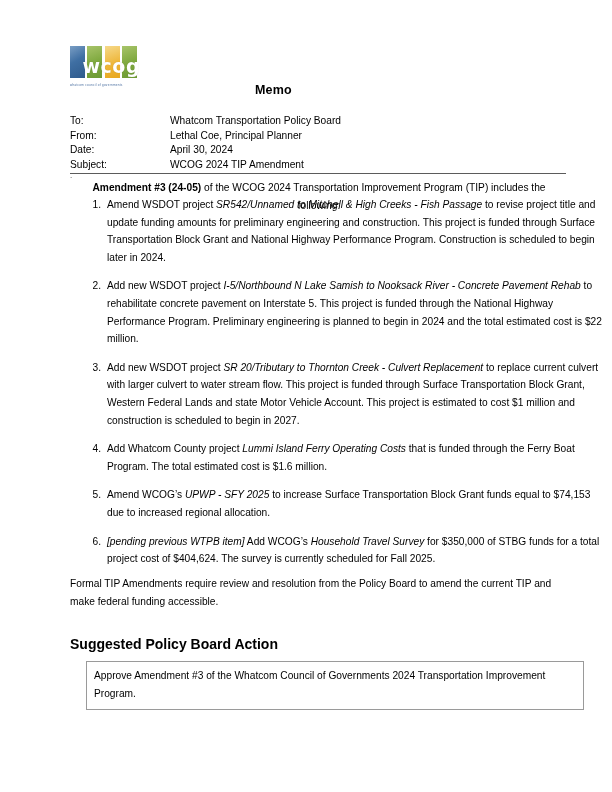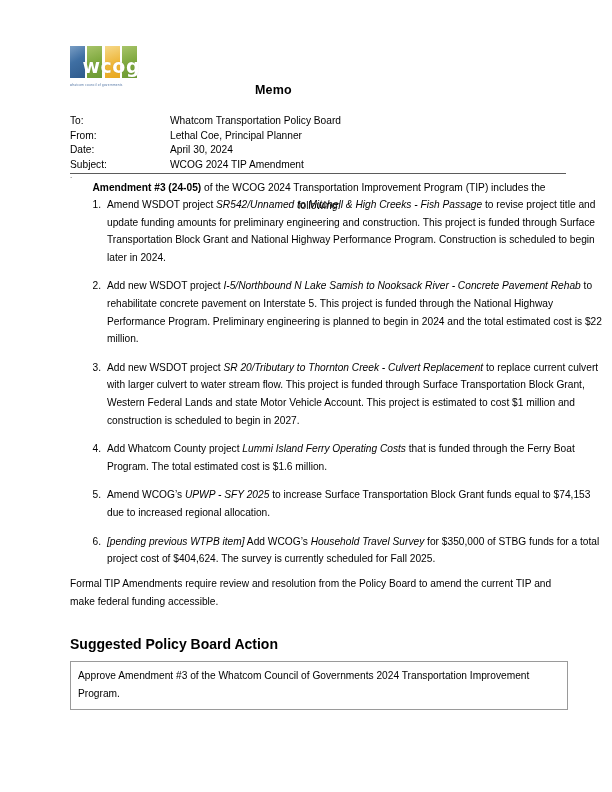--- a/index.html
+++ b/index.html
@@ -174,21 +174,21 @@
     left: 70px;
     top: 637px;
     width: 498px;
     font-size: 14px;
     font-weight: bold;
     line-height: 15px;
   }
 
   .action-box {
     position: absolute;
-    left: 70px;
+    left: 86px;
     top: 661px;
     width: 498px;
     border: 1px solid #9a9a9a;
     box-sizing: border-box;
     padding: 5px 7px 7px 7px;
     font-size: 10.2px;
     line-height: 17.6px;
   }
 </style>
 </head>

